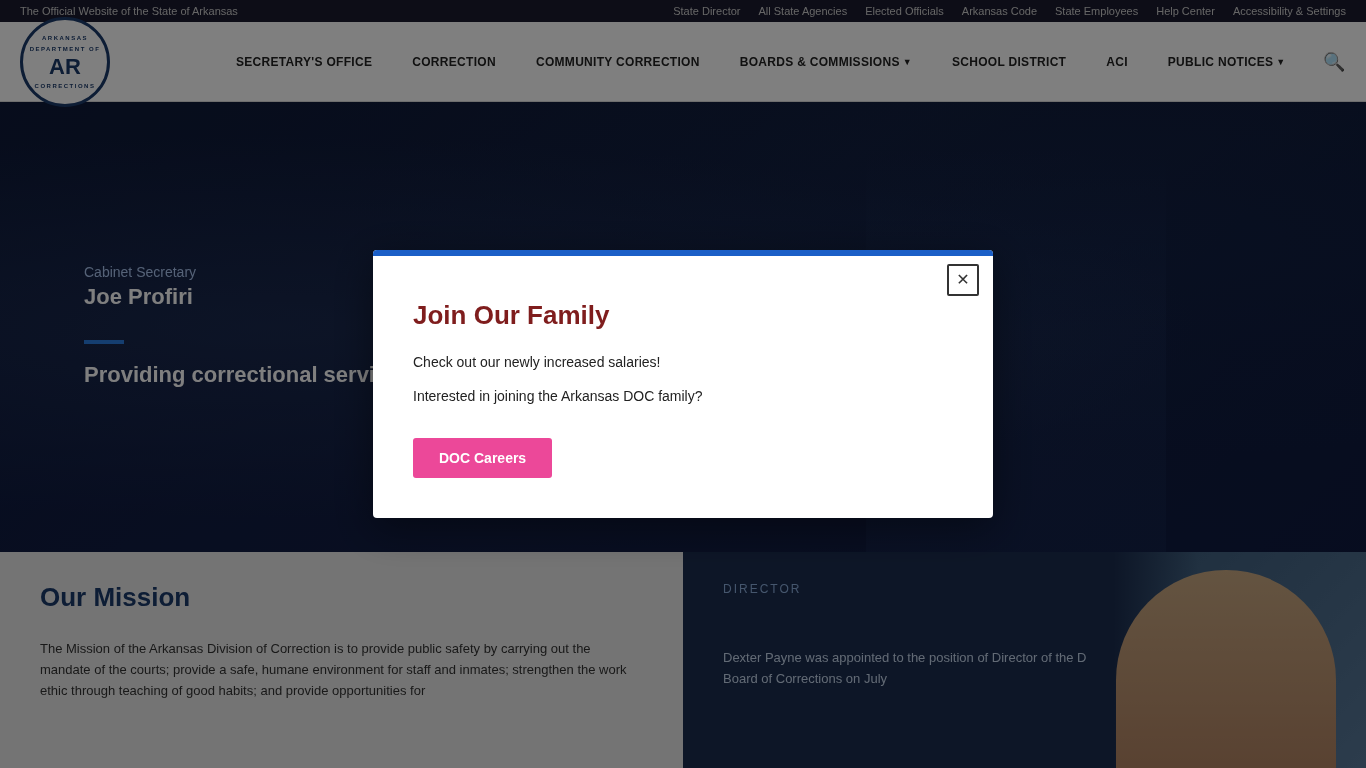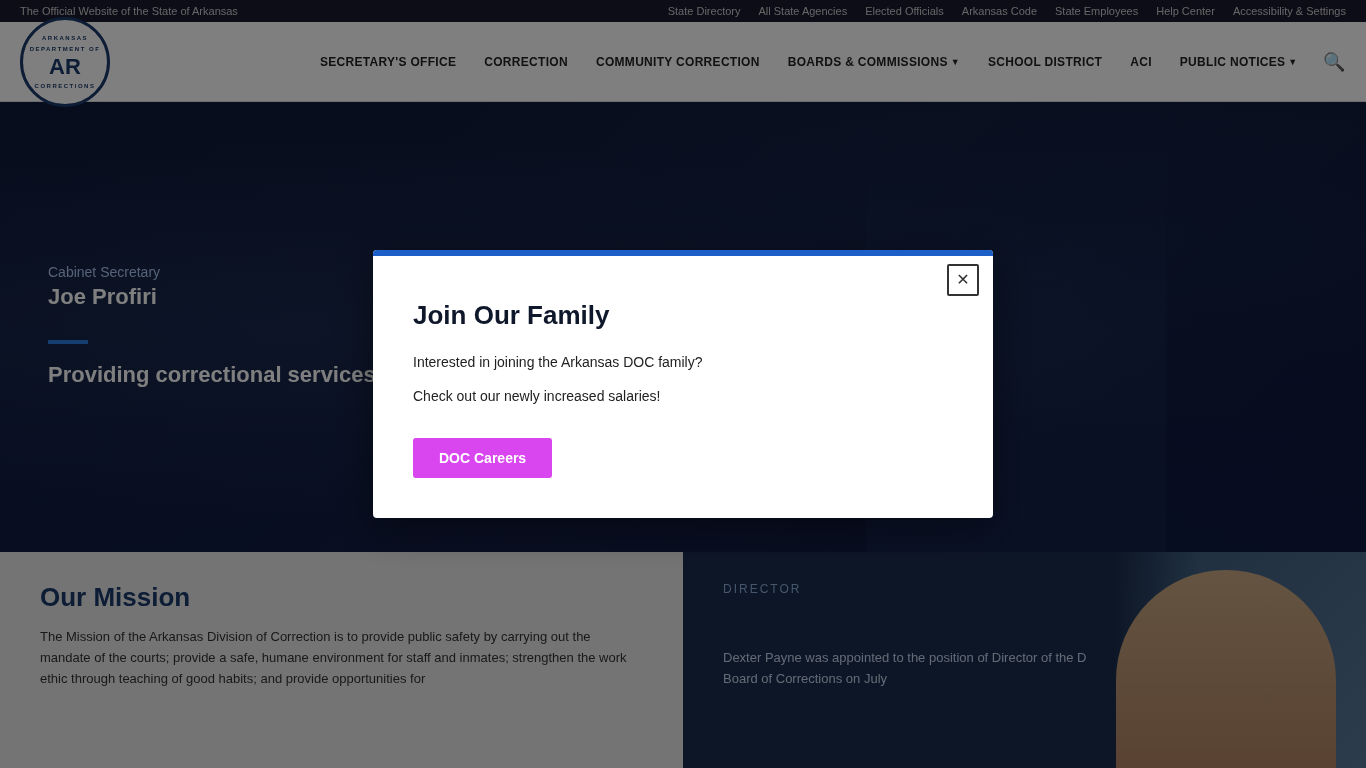--- a/index.html
+++ b/index.html
@@ -73,21 +73,21 @@
       text-transform: uppercase;
     }
     .logo-text-bottom {
       font-size: 7px;
       letter-spacing: 1px;
       text-transform: uppercase;
     }
     .nav-links {
       display: flex;
       align-items: center;
-      gap: 4px;
+      gap: 16px;
       flex: 1;
       justify-content: flex-end;
     }
     .nav-link {
       padding: 8px 12px;
       font-size: 12px;
       font-weight: 700;
       color: #222;
       text-decoration: none;
       text-transform: uppercase;
@@ -132,21 +132,21 @@
       right: 200px;
       top: 0;
       bottom: 0;
       width: 300px;
       opacity: 0.3;
       background: linear-gradient(to bottom, transparent 10%, rgba(50,80,130,0.4) 50%);
     }
     .hero-content {
       position: relative;
       z-index: 2;
-      padding: 40px 48px;
+      padding: 40px 84px;
       color: white;
     }
     .cabinet-label {
       color: #aac4ee;
       font-size: 14px;
       margin-bottom: 4px;
     }
     .cabinet-name {
       color: #fff;
       font-size: 22px;
@@ -176,21 +176,21 @@
     }
     .mission-section {
       flex: 1;
       background: #e8e8e8;
       padding: 30px 40px;
     }
     .mission-title {
       font-size: 26px;
       font-weight: bold;
       color: #1b3a6b;
-      margin-bottom: 14px;
+      margin-bottom: 26px;
     }
     .mission-text {
       font-size: 13px;
       color: #333;
       line-height: 1.6;
     }
     .director-section {
       flex: 1;
       background: #1b2d4f;
       padding: 30px 40px;
@@ -279,51 +279,51 @@
       display: flex;
       align-items: center;
       justify-content: center;
       font-size: 16px;
       color: #333;
       border-radius: 2px;
     }
     .modal-title {
       font-size: 26px;
       font-weight: bold;
-      color: #0f172a;
+      color: #7f1d1d;
       margin-bottom: 20px;
       margin-top: 10px;
     }
     .modal-text {
       font-size: 14px;
       color: #222;
       line-height: 1.7;
       margin-bottom: 10px;
     }
     .modal-btn {
       display: inline-block;
-      background: #d946ef;
+      background: #ec4899;
       color: #fff;
       padding: 12px 26px;
       font-size: 14px;
       font-weight: bold;
       text-decoration: none;
       border-radius: 3px;
       margin-top: 20px;
       cursor: pointer;
       border: none;
     }
   </style>
 </head>
 <body>
 
 <div class="top-bar">
   <span>The Official Website of the State of Arkansas</span>
   <div class="top-bar-links">
-    <a>State Directory</a>
+    <a>State Director</a>
     <a>All State Agencies</a>
     <a>Elected Officials</a>
     <a>Arkansas Code</a>
     <a>State Employees</a>
     <a>Help Center</a>
     <a>Accessibility &amp; Settings</a>
   </div>
 </div>
 
 <div class="nav-bar">
@@ -380,17 +380,17 @@
       <div class="director-face"></div>
     </div>
   </div>
 </div>
 
 <div class="modal-overlay">
   <div class="modal">
     <div class="modal-top-bar"></div>
     <button class="modal-close">✕</button>
     <h2 class="modal-title">Join Our Family</h2>
+    <p class="modal-text">Check out our newly increased salaries!</p>
     <p class="modal-text">Interested in joining the Arkansas DOC family?</p>
-    <p class="modal-text">Check out our newly increased salaries!</p>
     <button class="modal-btn">DOC Careers</button>
   </div>
 </div>
 
 </body></html>

